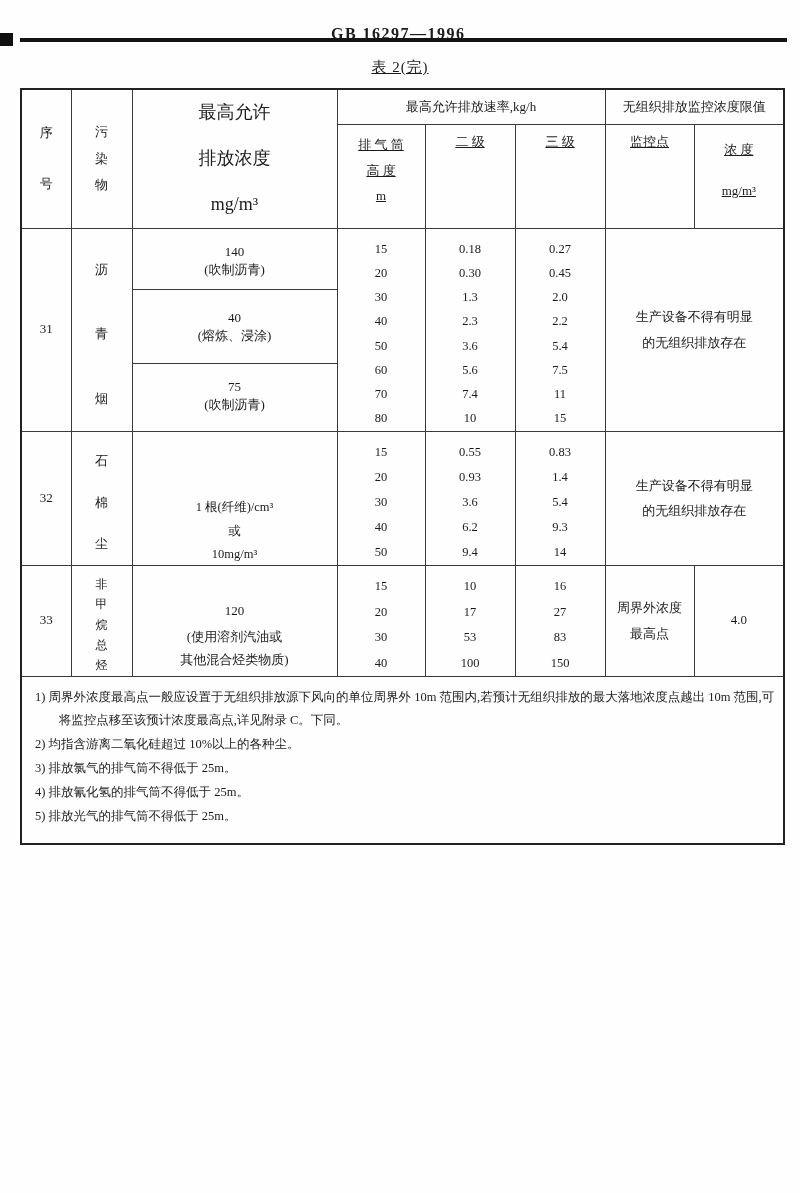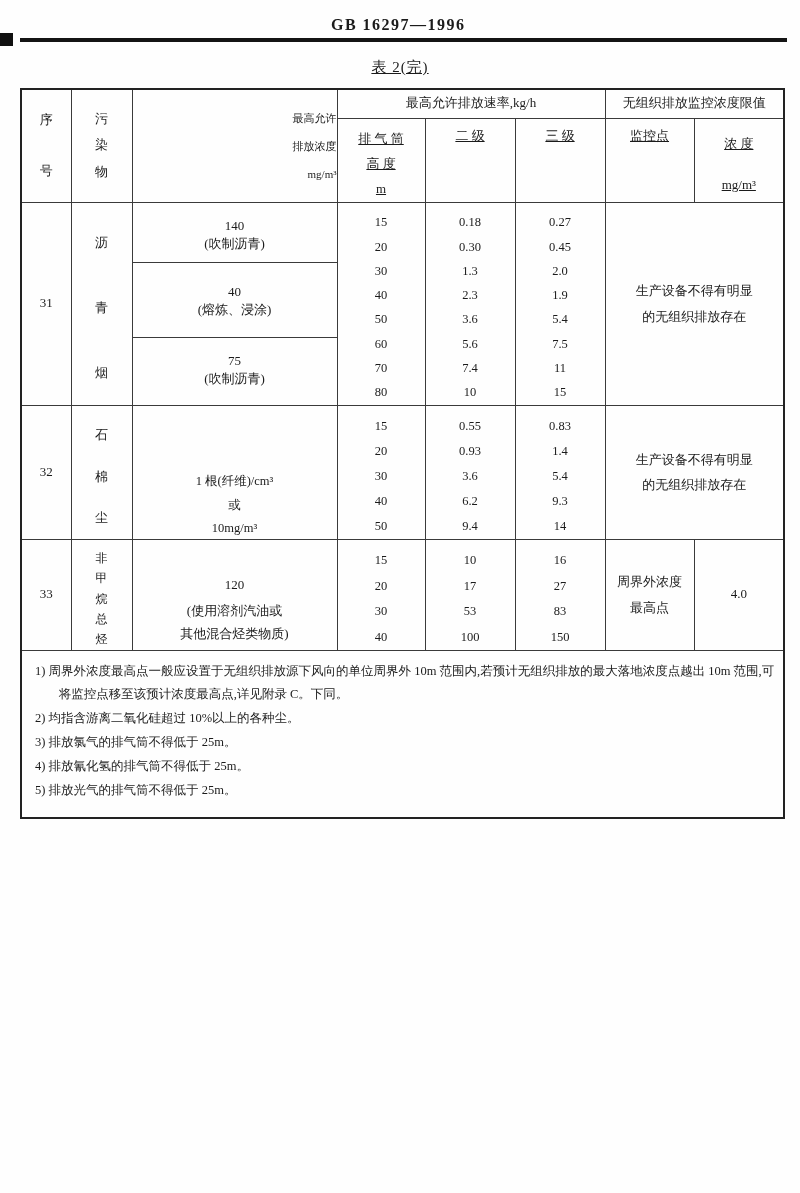--- a/index.html
+++ b/index.html
@@ -4,21 +4,21 @@
 <style>
   * { margin:0; padding:0; box-sizing:border-box; }
   html,body { background:#e8e8e8; }
   .page {
     position:relative; width:800px; height:1193px; margin:0 auto;
     background:#fefefe; overflow:hidden;
     font-family:"Liberation Serif","DejaVu Serif",serif;
     color:#1b1b1b;
   }
   .doc-number {
-    position:absolute; top:16px; left:331px;
+    position:absolute; top:25px; left:331px;
     font-size:16px; font-weight:bold; letter-spacing:1.5px;text-align:right;
   }
   .edge-mark {
     position:absolute; top:33px; left:0; width:13px; height:13px; background:#101010;
   }
   .top-rule {
     position:absolute; top:38px; left:20px; width:767px; height:4px; background:#141414;
   }
   .caption {
     position:absolute; top:58px; left:0; width:800px;
@@ -36,21 +36,21 @@
   }
   tr.h1 { height:29px; }
   tr.h2 { height:79px;text-decoration:underline; }
   tr.r31 { height:196px; }
   tr.r32 { height:127px; }
   tr.r33 { height:104px; }
   tr.notes { height:149px; }
   .pre { white-space:pre-line; }
   .hdr-seq { line-height:3.9; font-size:13px; }
   .hdr-pol { line-height:2.05; font-size:13px; }
-  .hdr-conc { line-height:2.55; font-size:11px;text-align:right; }
+  .hdr-conc { line-height:2.55; font-size:18px; }
   .h2 td { vertical-align:top; padding-top:7px; }
   .hdr-stack { line-height:1.95; }
   .vfill {
     display:flex; flex-direction:column;
     justify-content:space-around; align-items:center;
     width:100%;
     margin-top:8px;
   }
   .h2 .vfill { height:62px; justify-content:space-between; padding:0; }
   .r31 .vfill { height:194px; }
@@ -180,21 +180,21 @@
               <div class="num-line">5.6</div>
               <div class="num-line">7.4</div>
               <div class="num-line">10</div>
             </div>
       </td>
       <td>
         <div class="vfill">
               <div class="num-line">0.27</div>
               <div class="num-line">0.45</div>
               <div class="num-line">2.0</div>
-              <div class="num-line">1.9</div>
+              <div class="num-line">2.2</div>
               <div class="num-line">5.4</div>
               <div class="num-line">7.5</div>
               <div class="num-line">11</div>
               <div class="num-line">15</div>
             </div>
       </td>
       <td colspan="2" class="pre monitor">生产设备不得有明显
 的无组织排放存在</td>
     </tr>
 

